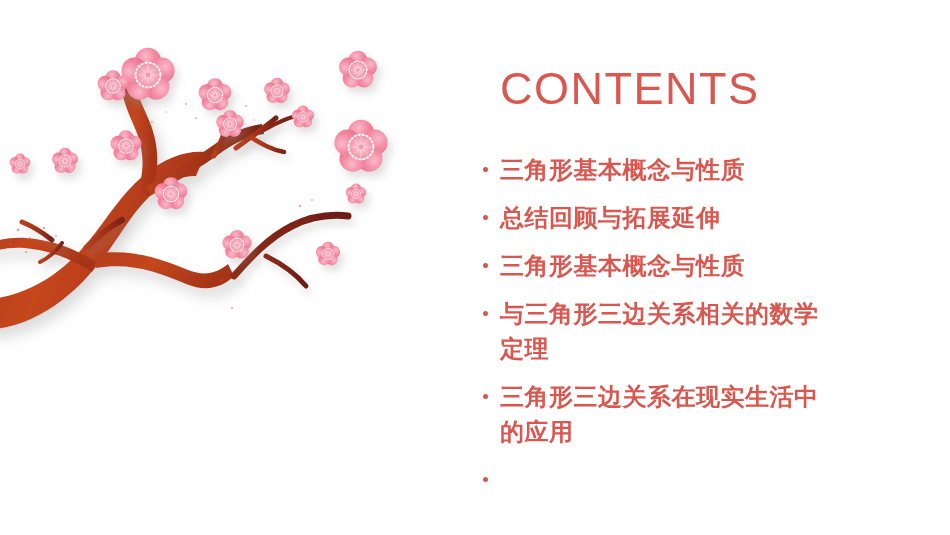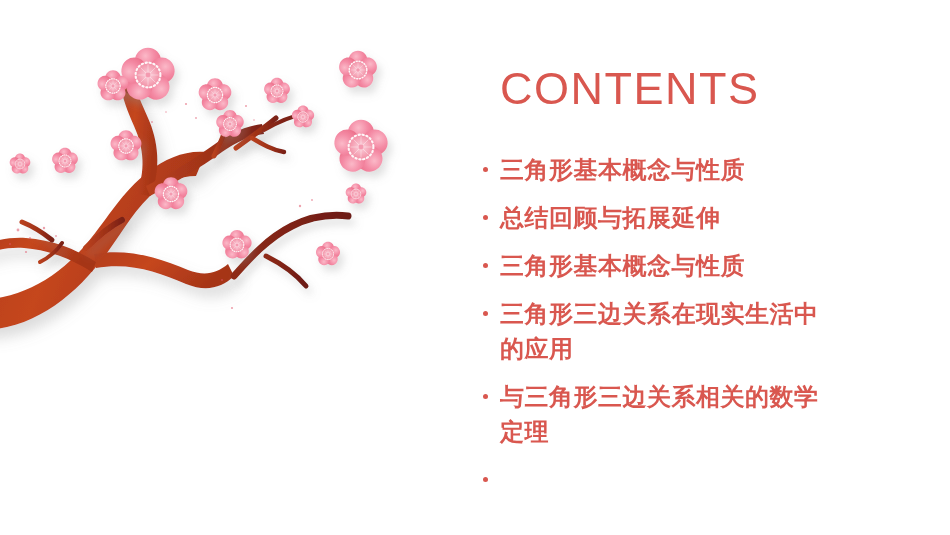--- a/index.html
+++ b/index.html
@@ -238,25 +238,25 @@
       <li class="toc-item">
         <span class="bullet"></span>
         <span class="toc-text">总结回顾与拓展延伸</span>
       </li>
       <li class="toc-item">
         <span class="bullet"></span>
         <span class="toc-text">三角形基本概念与性质</span>
       </li>
       <li class="toc-item">
         <span class="bullet"></span>
+        <span class="toc-text">与三角形三边关系相关的数学定理</span>
+      </li>
+      <li class="toc-item">
+        <span class="bullet"></span>
         <span class="toc-text">三角形三边关系在现实生活中的应用</span>
-      </li>
-      <li class="toc-item">
-        <span class="bullet"></span>
-        <span class="toc-text">与三角形三边关系相关的数学定理</span>
       </li>
       <li class="toc-item">
         <span class="bullet"></span>
       </li>
     </ul>
 
   </div>
 </div>
 
 </body></html>

